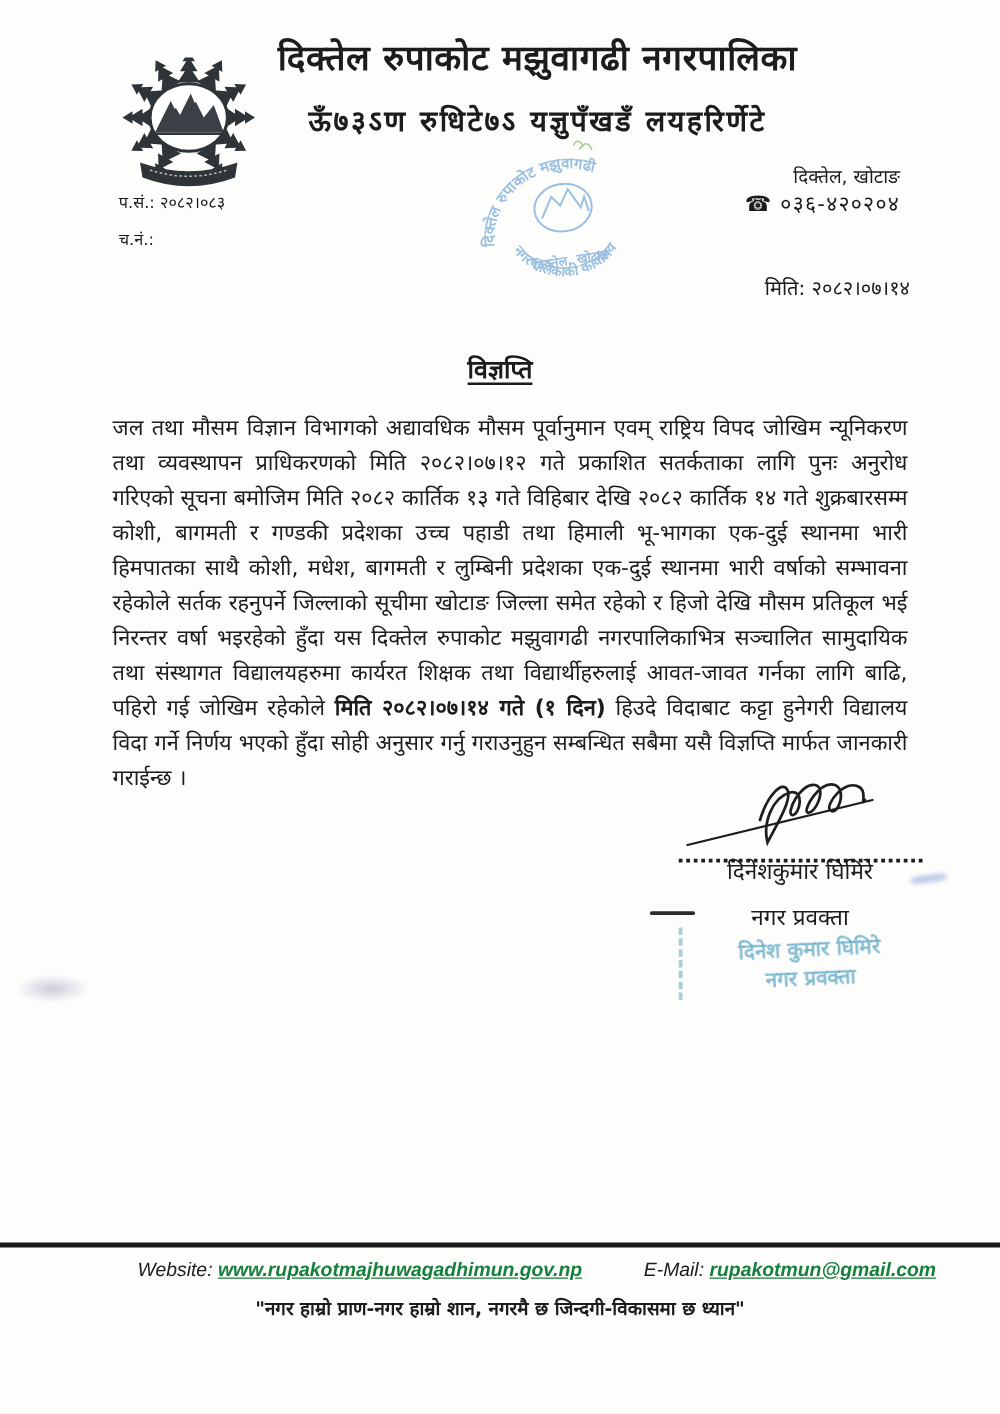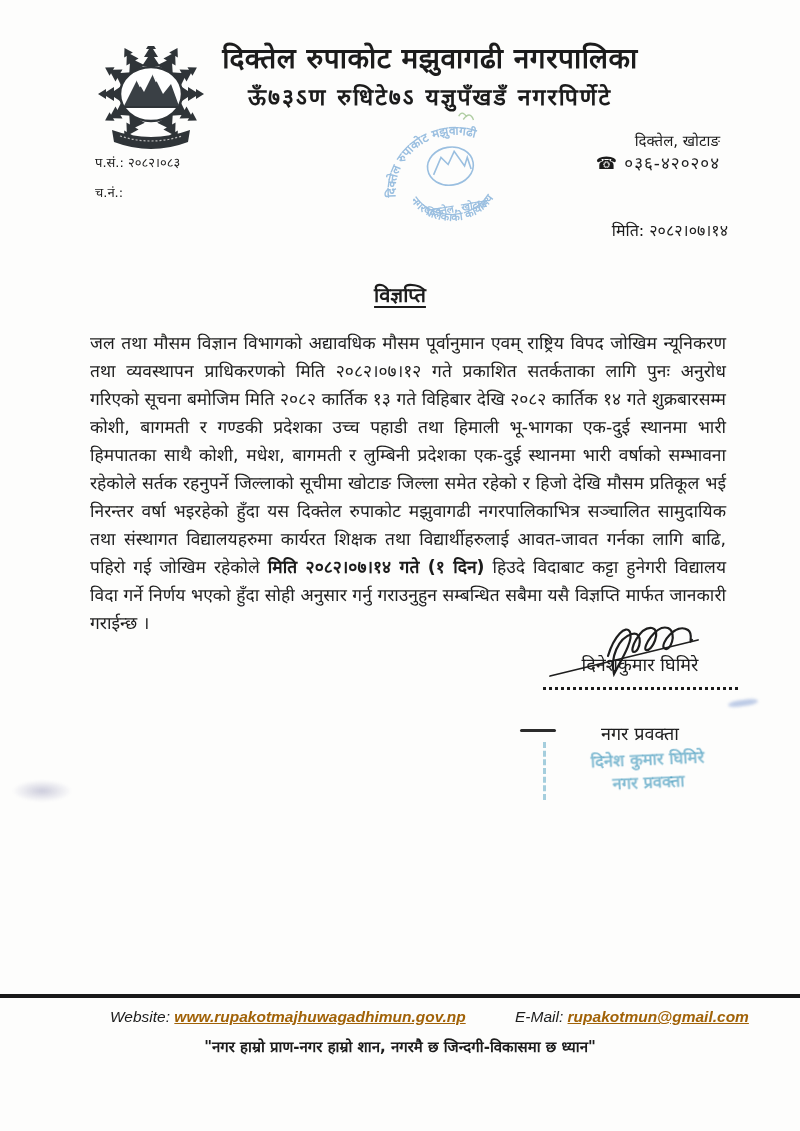--- a/index.html
+++ b/index.html
@@ -5,59 +5,59 @@
   html,body{margin:0;padding:0;background:#e8e8e8;}
   .page{
     position:relative;width:800px;height:1131px;margin:0 auto;
     background:#fdfdfc;overflow:hidden;
     font-family:"DejaVu Sans",sans-serif;color:#1c1c1c;
   }
   .abs{position:absolute;}
   .dev{font-family:"DejaVu Sans",sans-serif;}
   .center{text-align:center;}
 
-  .title-main{left:110px;top:38px;width:640px;font-size:28px;font-weight:bold;letter-spacing:.5px;}
+  .title-main{left:110px;top:26px;width:640px;font-size:28px;font-weight:bold;letter-spacing:.5px;}
   .title-script{left:110px;top:80px;width:640px;font-size:23px;font-weight:bold;letter-spacing:2px;}
 
   .refs{left:95px;top:148px;font-size:13px;line-height:30px;}
   .loc{left:520px;top:130px;width:200px;text-align:right;font-size:15px;}
   .phone{left:500px;top:151px;width:220px;text-align:right;font-size:17px;letter-spacing:1px;}
   .date-line{left:500px;top:199px;width:228px;text-align:right;font-size:16px;margin-top:20px;}
 
   .seal{left:372px;top:110px;opacity:.85;}
 
   .subject{left:0;top:281px;width:800px;font-size:20px;font-weight:bold;}
   .subject span{text-decoration:underline;text-underline-offset:4px;}
 
   .body-text{
     left:90px;top:329px;width:636px;
     font-size:17.4px;line-height:28px;text-align:justify;
   }
 
   .sig-squiggle{left:548px;top:618px;}
   .sig-dots{left:543px;top:663px;width:195px;height:24px;border-bottom:3px dotted #1d1d1d;}
-  .sig-name{left:530px;top:652px;width:220px;font-size:18px;}
+  .sig-name{left:530px;top:684px;width:220px;font-size:18px;}
   .sig-post{left:530px;top:721px;width:220px;font-size:18px;}
   .sig-dash{left:520px;top:729px;width:36px;height:3px;background:#2c2c2c;border-radius:2px;}
 
   .stamp{
     left:548px;top:748px;width:200px;text-align:center;
     color:rgba(58,148,185,.62);font-weight:bold;font-size:16.5px;line-height:23px;
     transform:rotate(-2.5deg);filter:blur(.4px);
   }
   .stamp-frag{left:543px;top:742px;height:58px;border-left:3px dashed rgba(58,148,185,.45);filter:blur(.5px);}
   .stamp-dot{left:728px;top:700px;width:30px;height:6px;background:rgba(70,110,190,.35);border-radius:40%/60%;filter:blur(1.5px);transform:rotate(-8deg);}
   .smudge{left:12px;top:780px;width:60px;height:22px;
     background:radial-gradient(closest-side,rgba(80,80,140,.28),rgba(80,80,140,0));filter:blur(1px);}
 
   .footer-rule{left:0;top:994px;width:800px;height:4px;background:#191919;}
   .footer-links{left:0;top:1008px;width:800px;font-size:15.5px;font-style:italic;font-family:"Liberation Sans",sans-serif;}
   .footer-links .w{position:absolute;left:110px;top:0;white-space:nowrap;}
   .footer-links .e{position:absolute;left:515px;top:0;white-space:nowrap;text-align:right;}
-  .footer-links a{color:#a16207;text-decoration:underline;font-weight:bold;font-style:italic;}
+  .footer-links a{color:#15803d;text-decoration:underline;font-weight:bold;font-style:italic;}
   .slogan{left:0;top:1036px;width:800px;font-size:15px;font-weight:bold;}
 </style>
 </head>
 <body>
 
 <div class="page">
 
   <svg class="abs" style="left:94px;top:46px;" width="118" height="108" viewBox="0 0 118 108">
     <defs>
       <path id="tree" d="M0,-15 L5,-7 L2,-7 L7,1 L3,1 L9,10 L-9,10 L-3,1 L-7,1 L-2,-7 L-5,-7 Z" fill="#2f3438"></path>
@@ -77,21 +77,21 @@
     </g>
     <ellipse cx="57" cy="48" rx="31" ry="27" fill="#ffffff" stroke="#2f3438" stroke-width="2.5"></ellipse>
     <path d="M30,60 L43,34 L50,46 L59,28 L69,48 L77,38 L85,60 Z" fill="#3a4045"></path>
     <path d="M43,34 L46,40 L50,36 M59,28 L62,35 L66,31" stroke="#ffffff" stroke-width="1.5" fill="none"></path>
     <line x1="30" y1="61" x2="85" y2="61" stroke="#2f3438" stroke-width="2"></line>
     <path d="M18,84 Q57,98 96,84 L94,96 Q57,110 20,96 Z" fill="#2f3438"></path>
     <path d="M26,90 Q57,100 88,90" stroke="#bdbdbd" stroke-width="1.2" fill="none" stroke-dasharray="2,2"></path>
   </svg>
 
   <div class="abs title-main center dev">दिक्तेल रुपाकोट मझुवागढी नगरपालिका</div>
-  <div class="abs title-script center dev">ऊँ७३ऽण  रुधिटे७ऽ  यज्ञुपँखडँ  नगरपिर्णेटे</div>
+  <div class="abs title-script center dev">ऊँ७३ऽण  रुधिटे७ऽ  यज्ञुपँखडँ  लयहरिर्णेटे</div>
 
   <div class="abs refs">
     <div><span>प.सं.:</span> <span>२०८२।०८३</span></div>
     <div>च.नं.:</div>
   </div>
 
   <div class="abs loc">दिक्तेल, खोटाङ</div>
   <div class="abs phone">
     <span>☎</span>
     <span>०३६-४२०२०४</span>

